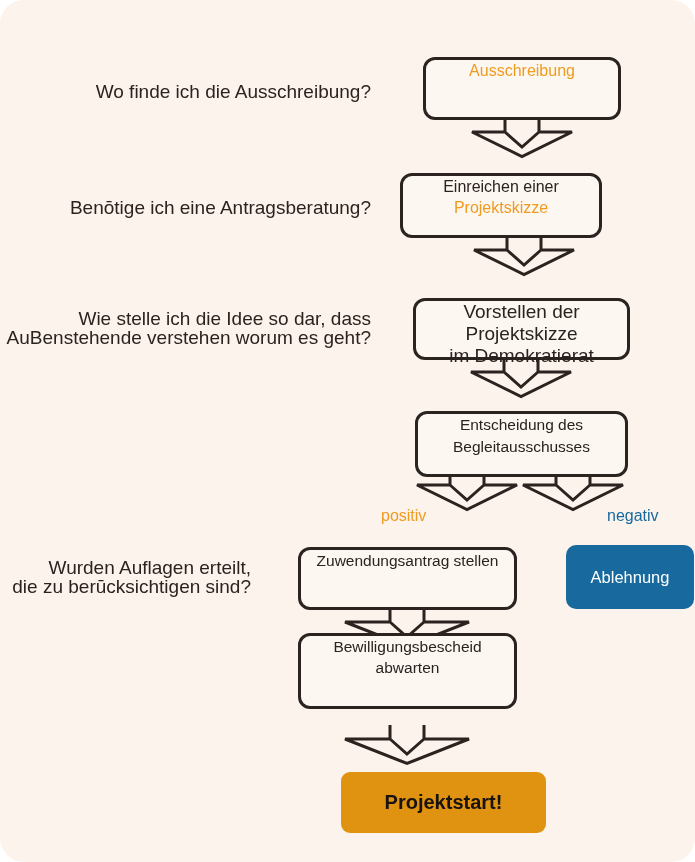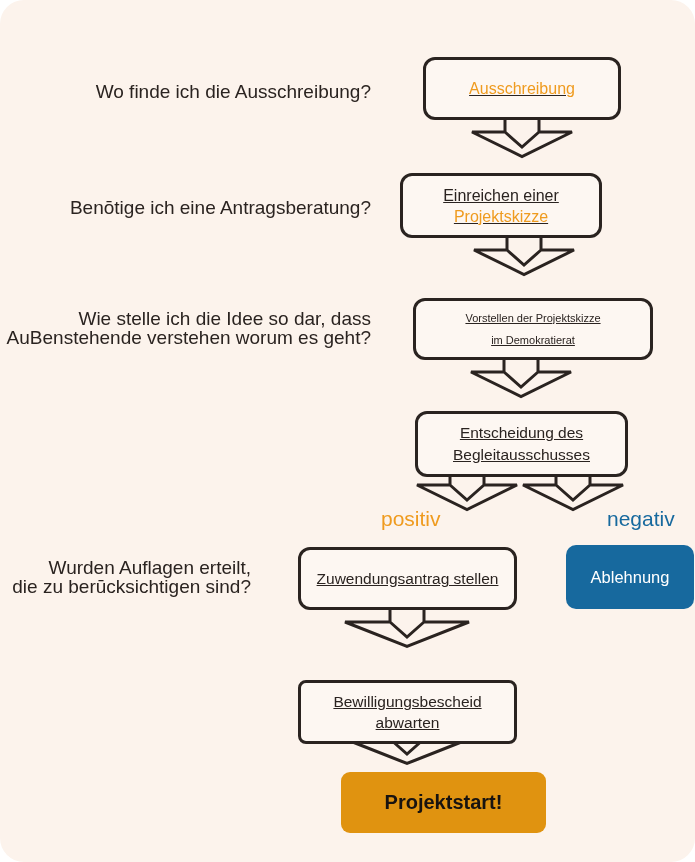--- a/index.html
+++ b/index.html
@@ -24,33 +24,32 @@
     white-space:nowrap;
   }
   .qline{display:block;}
   .obox{
     position:absolute;
     box-sizing:border-box;
     border:3px solid var(--ink);
     border-radius:12px;
     background:var(--box_fill);
     display:flex;flex-direction:column;
-    align-items:center;justify-content:center;
+    align-items:center;justify-content:flex-start;
     text-align:center;
     color:var(--ink);
     font-size:15.5px;
     line-height:21px;
-    text-decoration:underline;
   }
   .box1{left:423px;top:57px;width:198px;height:63px;font-size:16px;}
   .box2{left:400px;top:173px;width:202px;height:65px;font-size:16px;}
-  .box3{left:413px;top:298px;width:240px;height:62px;font-size:11px;line-height:22px;}
+  .box3{left:413px;top:298px;width:217px;height:62px;font-size:19px;line-height:22px;}
   .box4{left:415px;top:411px;width:213px;height:66px;line-height:22px;}
   .box5{left:298px;top:547px;width:219px;height:63px;}
-  .box6{left:298px;top:680px;width:219px;height:64px;border-radius:8px;}
+  .box6{left:298px;top:633px;width:219px;height:76px;}
   .solid{
     position:absolute;
     box-sizing:border-box;
     display:flex;align-items:center;justify-content:center;
     text-align:center;
     margin-left:36px;
   }
   .ablehnung{
     left:530px;top:545px;width:128px;height:64px;
     background:var(--blue);
@@ -59,21 +58,21 @@
   }
   .projektstart{
     left:305px;top:772px;width:205px;height:61px;
     background:var(--orange_fill);
     border-radius:9px;
     color:#181310;font-size:20px;font-weight:600;
   }
   .accent-orange{color:var(--orange);}
   .branch-label{
     position:absolute;
-    font-size:21px;
+    font-size:16px;
     white-space:nowrap;
   }
   .lbl-positiv{left:381px;top:507px;color:var(--orange);}
   .lbl-negativ{left:607px;top:507px;color:var(--blue);}
   svg.arrow{position:absolute;overflow:visible;}
   svg.arrow path{
     fill:none;
     stroke:var(--ink);
     stroke-width:3;
     stroke-linejoin:miter;

